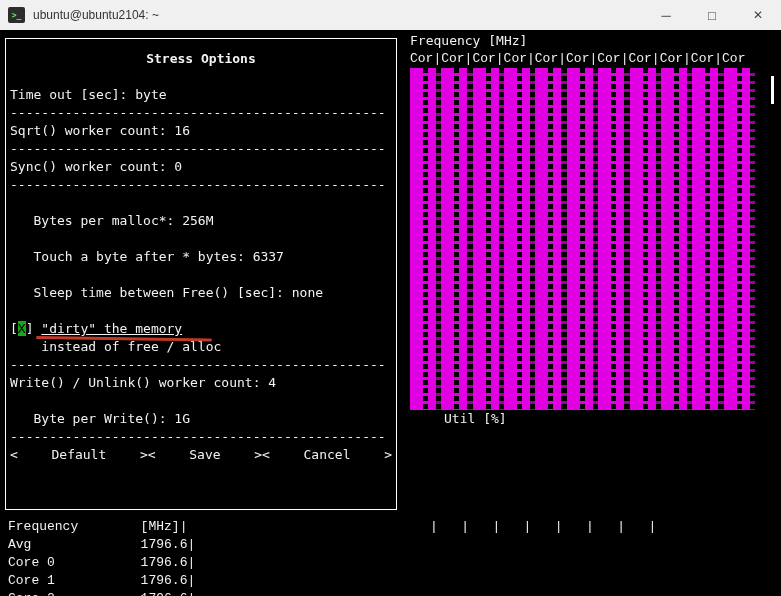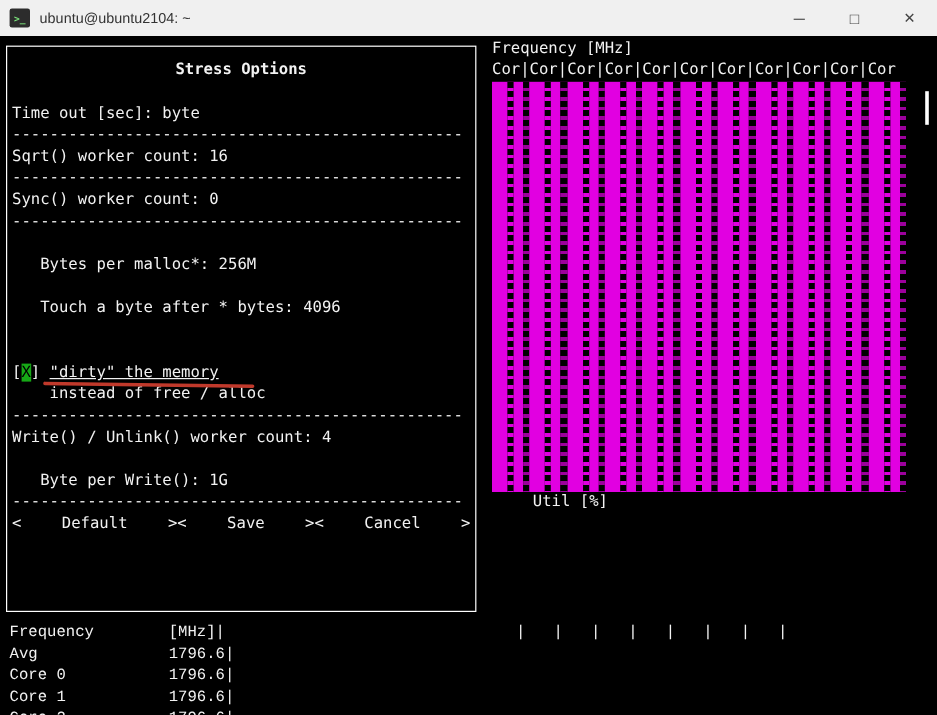--- a/index.html
+++ b/index.html
@@ -48,21 +48,21 @@
   .cbx { background:var(--checkbox-green,#16a916); color:#000; }
   .dirty-label { text-decoration:underline; }
   .red-underline {
     position:absolute; left:26px; top:16px; width:176px; height:3px;
     background:var(--annotation-red,#c0392b); border-radius:2px;
     transform:rotate(0.8deg); transform-origin:left center;
   }
   .buttons-row { display:flex; justify-content:space-between; }
   
   .freq-title { position:absolute; left:410px; top:2px; white-space:pre; }
-  .freq-header { position:absolute; left:410px; top:20px; white-space:pre; }
+  .freq-header { position:absolute; left:410px; top:20px; white-space:pre;font-family:Liberation Mono, monospace; }
   .freq-graph { position:absolute; left:410px; top:38px; width:345px; height:342px; display:flex; overflow:hidden; }
   .graph-col { flex:1 0 auto; display:flex; height:100%; }
   .seg-a { width:13px; background:var(--magenta,#e100e1); }
   .seg-b { width:5px; background:repeating-linear-gradient(180deg, #000 0 5px, var(--magenta,#e100e1) 5px 8px); }
   .seg-c { width:8px; background:var(--magenta,#e100e1); }
   .seg-d { flex:1; background:repeating-linear-gradient(180deg, #000 0 5px, #9c009c 5px 8px); }
   .util-title { position:absolute; left:432px; top:380px; white-space:pre;margin-left:12px; }
   .util-header { position:absolute; left:402px; top:398px; white-space:pre; }
   
   .bottom-table { position:absolute; left:8px; top:488px; }
@@ -104,22 +104,23 @@
       <div class="drow"></div>
       <div class="drow">Time out [sec]: byte</div>
       <div class="drow sep">------------------------------------------------</div>
       <div class="drow">Sqrt() worker count: 16</div>
       <div class="drow sep">------------------------------------------------</div>
       <div class="drow">Sync() worker count: 0</div>
       <div class="drow sep">------------------------------------------------</div>
       <div class="drow"></div>
       <div class="drow">   Bytes per malloc*: 256M</div>
       <div class="drow"></div>
-      <div class="drow">   Touch a byte after * bytes: 4096</div>
-      <div class="drow"></div>
+      <div class="drow">   Touch a byte after * bytes: 6337</div>
+      <div class="drow"></div>
+      <div class="drow">   Sleep time between Free() [sec]: none</div>
       <div class="drow"></div>
       <div class="drow checkbox-row"><span>[</span><span class="cbx">X</span><span>] </span><span class="dirty-label">"dirty" the memory</span><div class="red-underline"></div></div>
       <div class="drow">    instead of free / alloc</div>
       <div class="drow sep">------------------------------------------------</div>
       <div class="drow">Write() / Unlink() worker count: 4</div>
       <div class="drow"></div>
       <div class="drow">   Byte per Write(): 1G</div>
       <div class="drow sep">------------------------------------------------</div>
       <div class="drow buttons-row"><span>&lt;</span><span class="tui-btn">Default</span><span>&gt;&lt;</span><span class="tui-btn">Save</span><span>&gt;&lt;</span><span class="tui-btn">Cancel</span><span>&gt;</span></div>
     </div>

